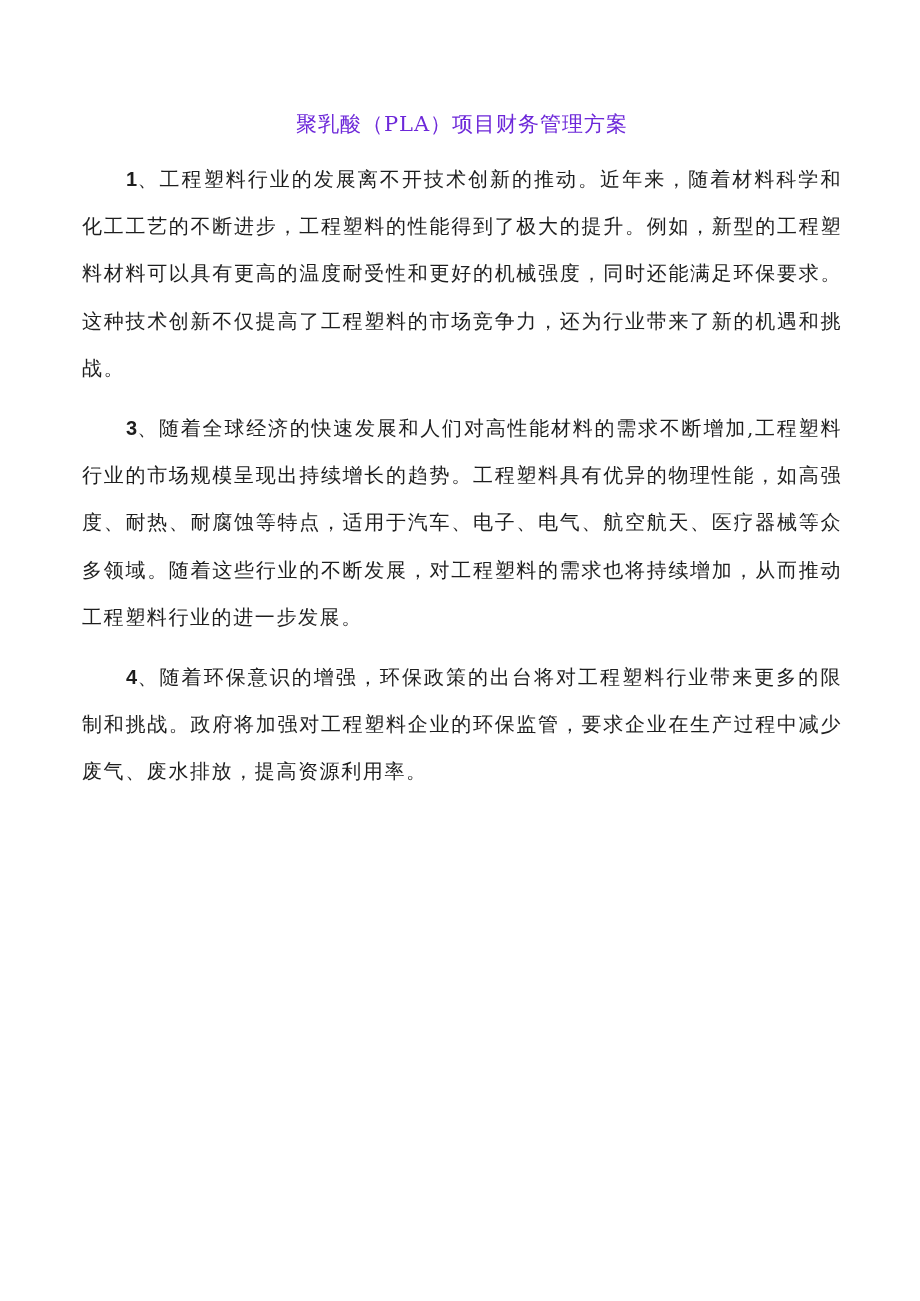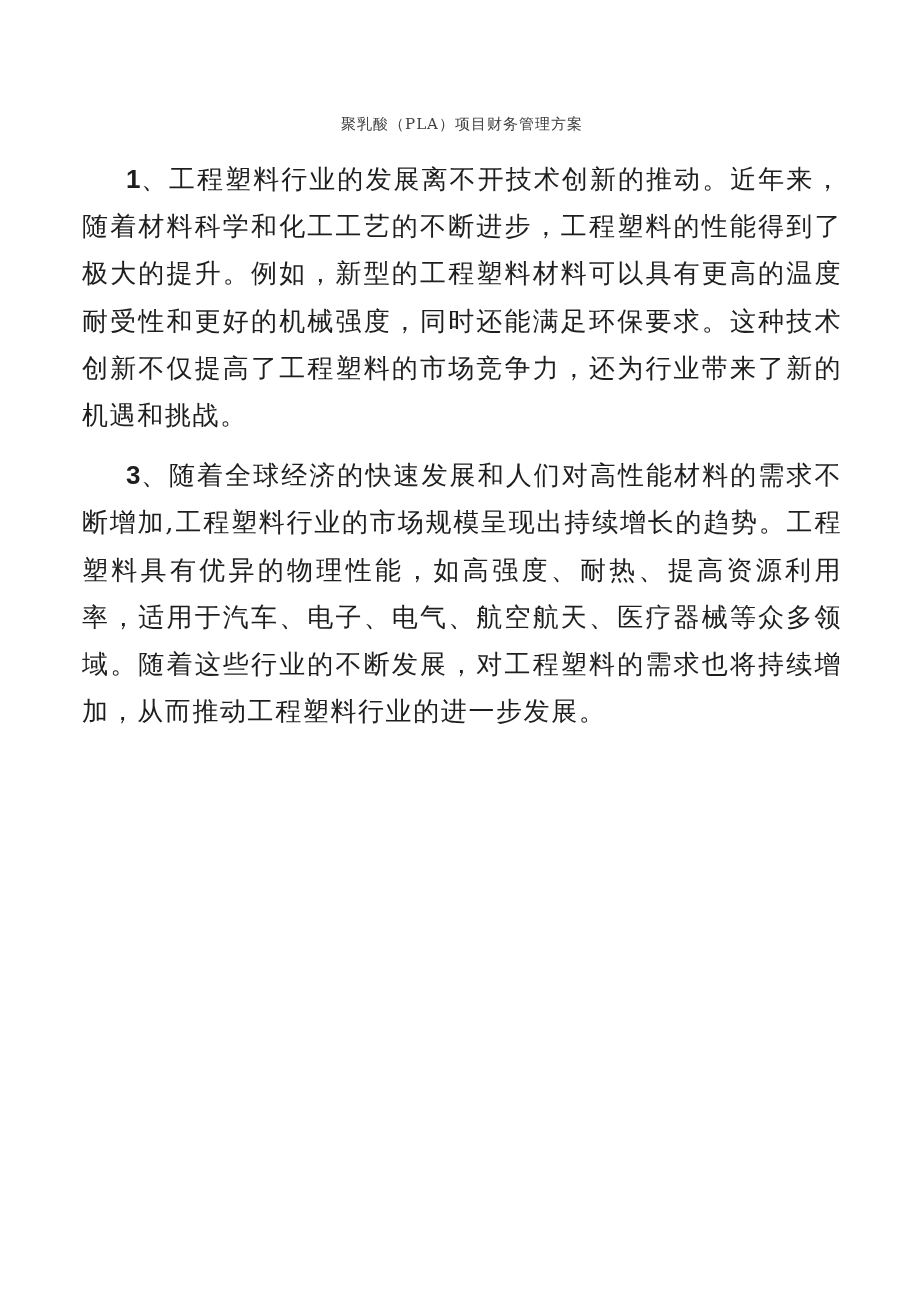--- a/index.html
+++ b/index.html
@@ -16,30 +16,30 @@
       color: #1a1a1a;
     }
     .page {
       position: absolute;
       left: 82px;
       top: 104px;
       width: 760px;
     }
     .doc-title {
       text-align: center;
-      font-size: 15px;
+      font-size: 21px;
       line-height: 40px;
       height: 40px;
       margin: 0 0 12px 0;
       letter-spacing: 1px;
       font-weight: normal;
-      color: #404040;
+      color: #6d28d9;
     }
     .para {
-      font-size: 26px;
+      font-size: 20px;
       line-height: 47.2px;
       text-indent: 44px;
       text-align: justify;
       text-align-last: left;
       margin: 0 0 13px 0;
       letter-spacing: 1.6px;
       word-break: break-all;
       color: #1e1e1e;
     }
     .para .num {
@@ -50,16 +50,17 @@
   </style>
 </head>
 <body>
 
 <div class="page">
   <h1 class="doc-title">聚乳酸（PLA）项目财务管理方案</h1>
 
   <p class="para"><span class="num">1</span><span>、工程塑料行业的发展离不开技术创新的推动。近年来，随着材料科学和化工工艺的不断进步，工程塑料的性能得到了极大的提升。例如，新型的工程塑料材料可以具有更高的温度耐受性和更好的机械强度，同时还能满足环保要求。这种技术创新不仅提高了工程塑料的市场竞争力，还为行业带来了新的机遇和挑战。</span></p>
 
 
-  <p class="para"><span class="num">3</span><span>、随着全球经济的快速发展和人们对高性能材料的需求不断增加,工程塑料行业的市场规模呈现出持续增长的趋势。工程塑料具有优异的物理性能，如高强度、耐热、提高资源利用率，适用于汽车、电子、电气、航空航天、医疗器械等众多领域。随着这些行业的不断发展，对工程塑料的需求也将持续增加，从而推动工程塑料行业的进一步发展。</span></p>
+  <p class="para"><span class="num">3</span><span>、随着全球经济的快速发展和人们对高性能材料的需求不断增加,工程塑料行业的市场规模呈现出持续增长的趋势。工程塑料具有优异的物理性能，如高强度、耐热、耐腐蚀等特点，适用于汽车、电子、电气、航空航天、医疗器械等众多领域。随着这些行业的不断发展，对工程塑料的需求也将持续增加，从而推动工程塑料行业的进一步发展。</span></p>
 
+  <p class="para"><span class="num">4</span><span>、随着环保意识的增强，环保政策的出台将对工程塑料行业带来更多的限制和挑战。政府将加强对工程塑料企业的环保监管，要求企业在生产过程中减少废气、废水排放，提高资源利用率。</span></p>
 
 </div>
 
 </body></html>

